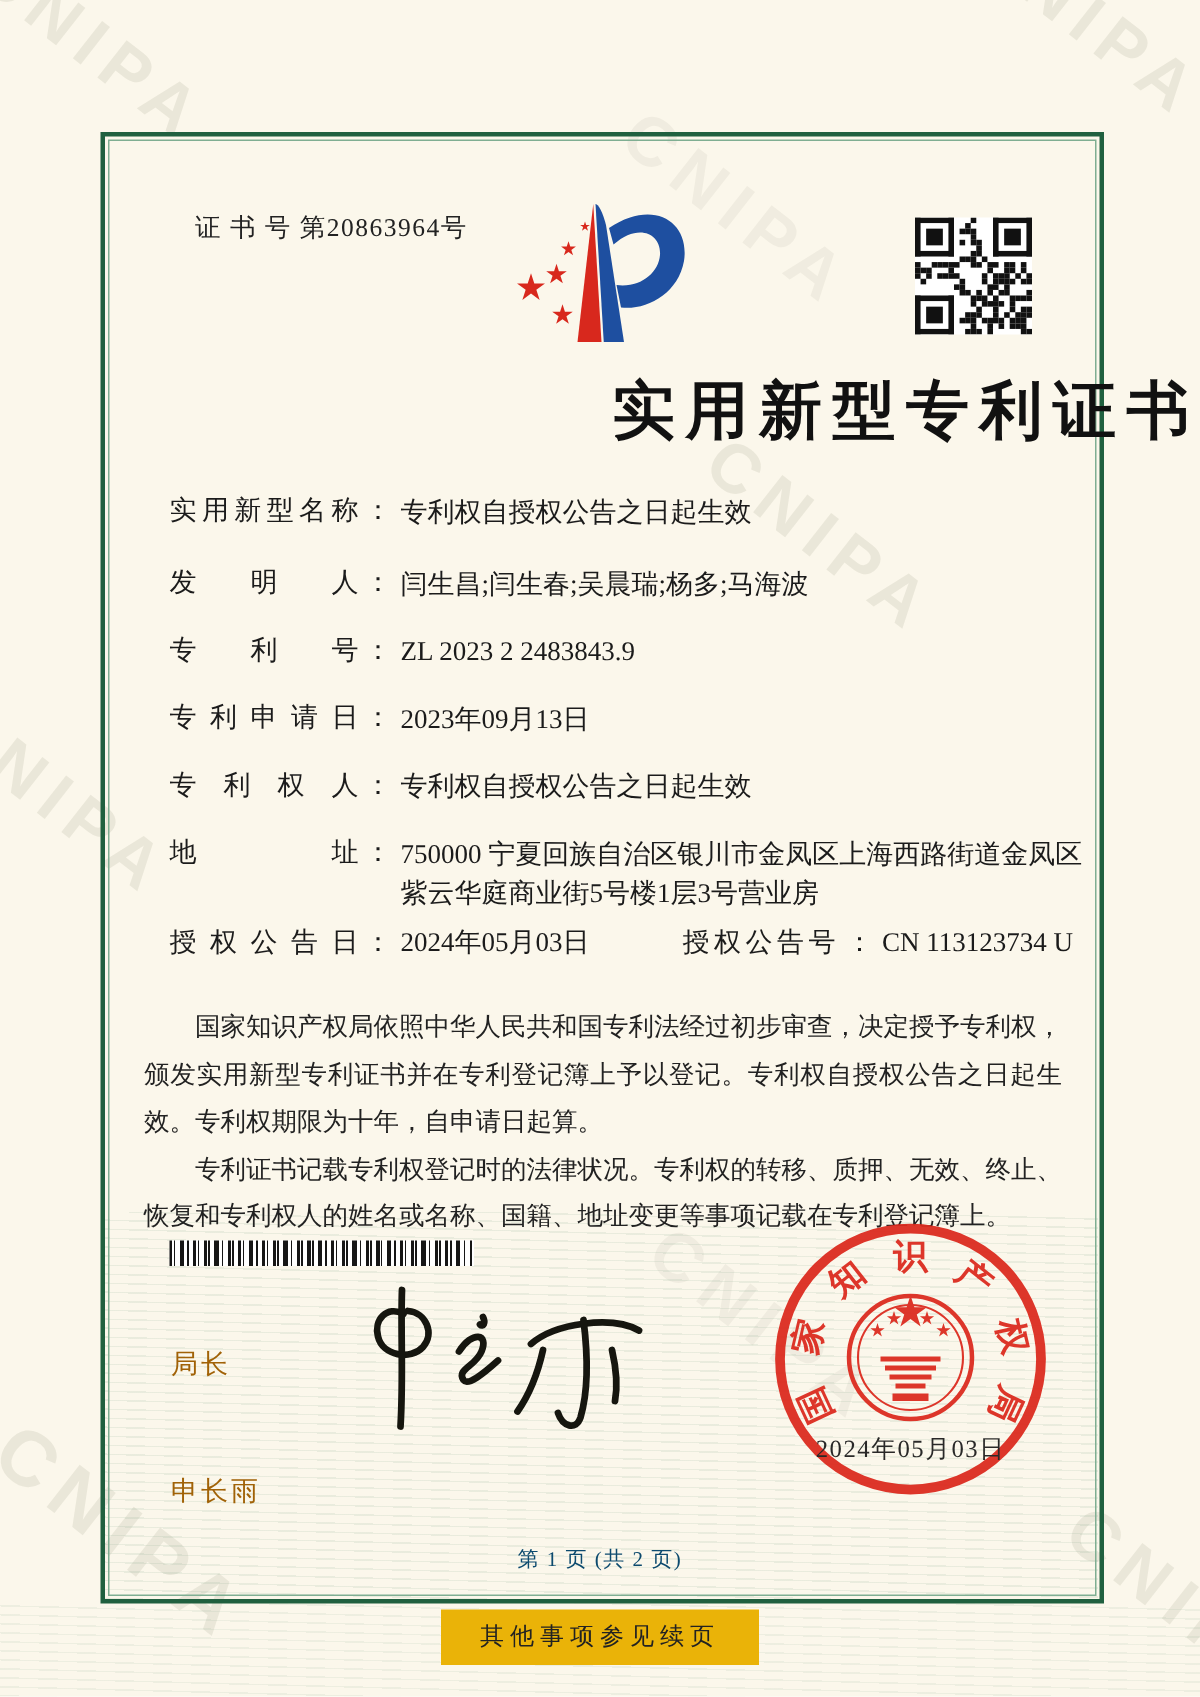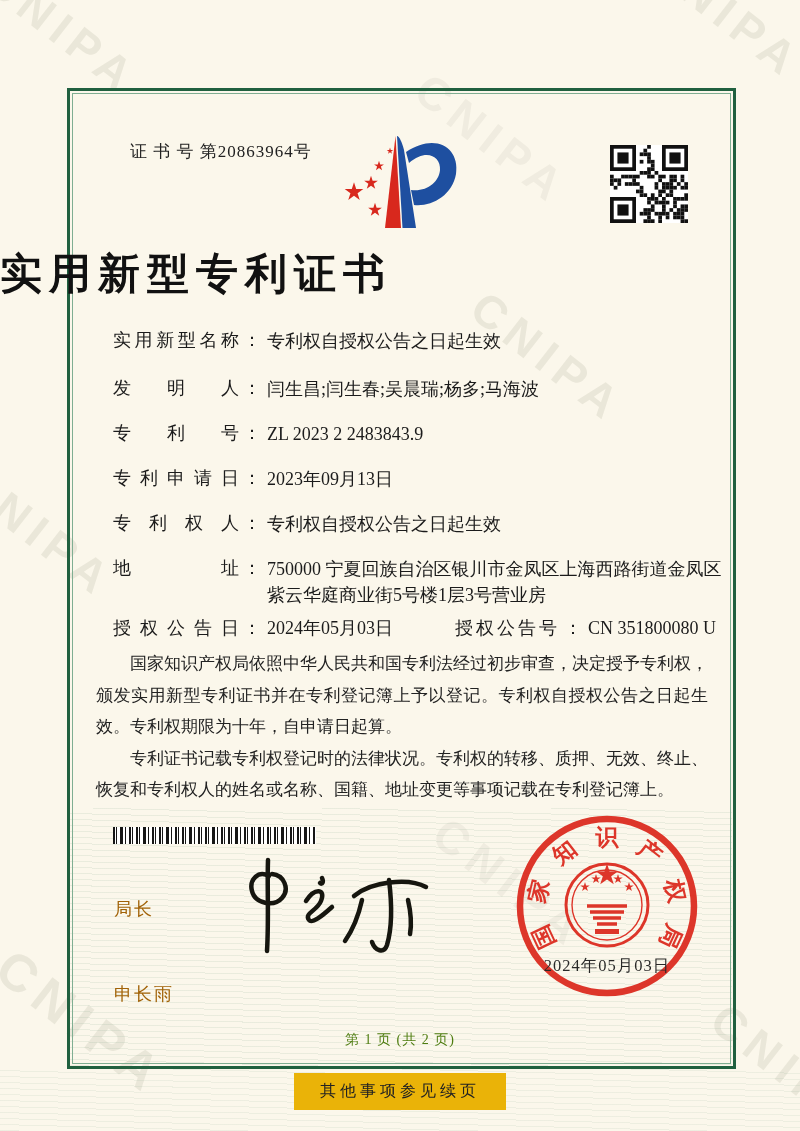--- a/index.html
+++ b/index.html
@@ -28,49 +28,49 @@
     position:absolute;left:67px;top:88px;width:669px;height:981px;
     border:3px solid #20603f;z-index:2;box-sizing:border-box;padding:2px;
   }
   .frame-inner{width:100%;height:100%;border:1px solid #7fae92;box-sizing:border-box;}
   .content{position:absolute;inset:0;z-index:3;}
   
   .cert-no{position:absolute;left:113px;top:140px;font-size:17px;letter-spacing:1px;color:#222;margin-left:17px;}
   .logo{position:absolute;left:334px;top:130px;}
   .qr{position:absolute;left:610px;top:145px;width:78px;height:78px;background:#fff;}
   .title{
-    position:absolute;left:0;top:246px;width:100%;text-align:left;
+    position:absolute;left:0;top:246px;width:100%;text-align:right;
     font-size:42px;font-weight:bold;letter-spacing:7px;color:#111;
   }
   
   .row{position:absolute;left:113px;font-size:18px;color:#1b1b1b;}
   .lab{display:inline-block;width:126px;text-align:justify;text-align-last:justify;vertical-align:top;}
   .colon{display:inline-block;margin:0 6px 0 4px;vertical-align:top;}
   .val{display:inline-block;width:460px;vertical-align:top;line-height:26px;}
   .grant-right{position:absolute;left:342px;top:0;white-space:nowrap;}
   .grant-right .lab2{letter-spacing:3px;}
   
   .body-text{
-    position:absolute;left:96px;top:648px;width:612px;
+    position:absolute;left:96px;top:669px;width:612px;
     font-size:17px;line-height:31.5px;color:#222;text-align:justify;
   }
   .body-text p{margin:0;text-indent:2em;}
   
   .barcode{
     position:absolute;left:113px;top:827px;width:203px;height:17px;background:#fff;
     background-image:repeating-linear-gradient(90deg,
       #161616 0 2px,#fff 2px 3px,#161616 3px 4px,#fff 4px 7px,
       #161616 7px 10px,#fff 10px 12px,#161616 12px 13px,#fff 13px 16px,
       #161616 16px 18px,#fff 18px 19px,#161616 19px 20px,#fff 20px 23px);
   }
   .role{position:absolute;left:114px;font-size:18px;letter-spacing:2px;color:#a16207;}
   .signature{position:absolute;left:238px;top:856px;}
   .seal{position:absolute;left:511px;top:811px;opacity:0.94;}
   
-  .page-info{position:absolute;left:0;top:1031px;width:100%;text-align:center;font-size:14px;color:#4d7c0f;letter-spacing:1px;}
+  .page-info{position:absolute;left:0;top:1031px;width:100%;text-align:center;font-size:14px;color:#0c4a6e;letter-spacing:1px;}
   .continuation{
     position:absolute;left:50%;top:1073px;transform:translateX(-50%);
     background:#eab308;padding:8px 26px;font-size:16px;letter-spacing:4px;color:#222;z-index:3;
   }
 </style>
 </head>
 <body>
 
 <div class="page">
 
@@ -261,21 +261,21 @@
     </div>
     <div class="row" style="top:511px;">
       <span class="lab">专利权人</span><span class="colon">：</span><span class="val">专利权自授权公告之日起生效</span>
     </div>
     <div class="row" style="top:556px;">
       <span class="lab">地址</span><span class="colon">：</span><span class="val">750000 宁夏回族自治区银川市金凤区上海西路街道金凤区紫云华庭商业街5号楼1层3号营业房</span>
     </div>
     <div class="row" style="top:616px;width:620px;">
       <span class="lab">授权公告日</span><span class="colon">：</span><span>2024年05月03日</span>
       <span class="grant-right">
-        <span class="lab2">授权公告号</span><span class="colon">：</span><span>CN 351800080 U</span>
+        <span class="lab2">授权公告号</span><span class="colon">：</span><span>CN 113123734 U</span>
       </span>
     </div>
 
     <div class="body-text">
       <p>国家知识产权局依照中华人民共和国专利法经过初步审查，决定授予专利权，颁发实用新型专利证书并在专利登记簿上予以登记。专利权自授权公告之日起生效。专利权期限为十年，自申请日起算。</p>
       <p>专利证书记载专利权登记时的法律状况。专利权的转移、质押、无效、终止、恢复和专利权人的姓名或名称、国籍、地址变更等事项记载在专利登记簿上。</p>
     </div>
 
     <div class="barcode"></div>
 

